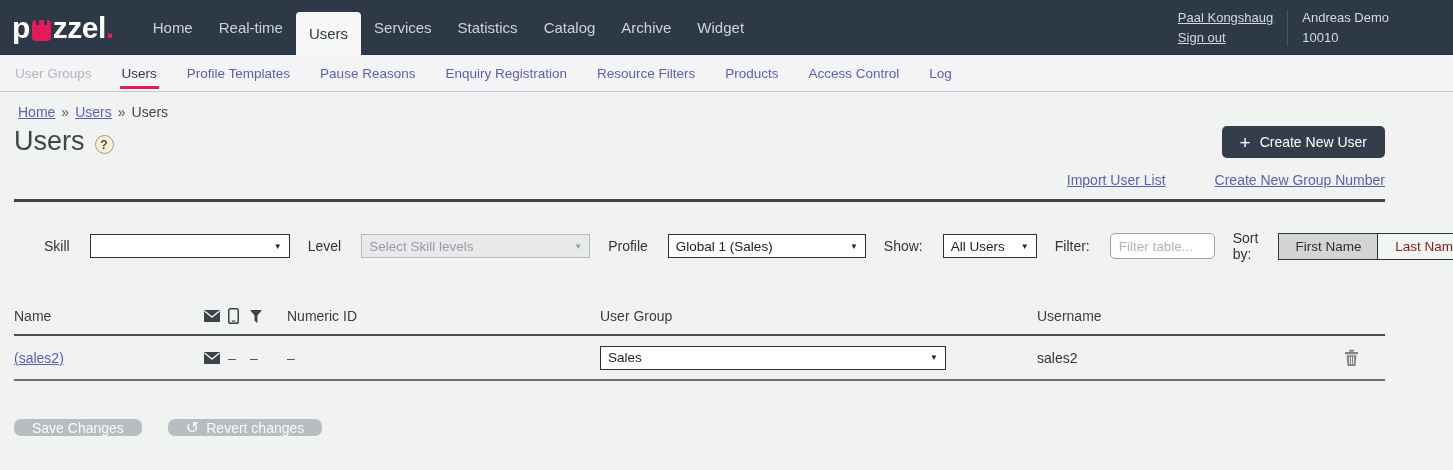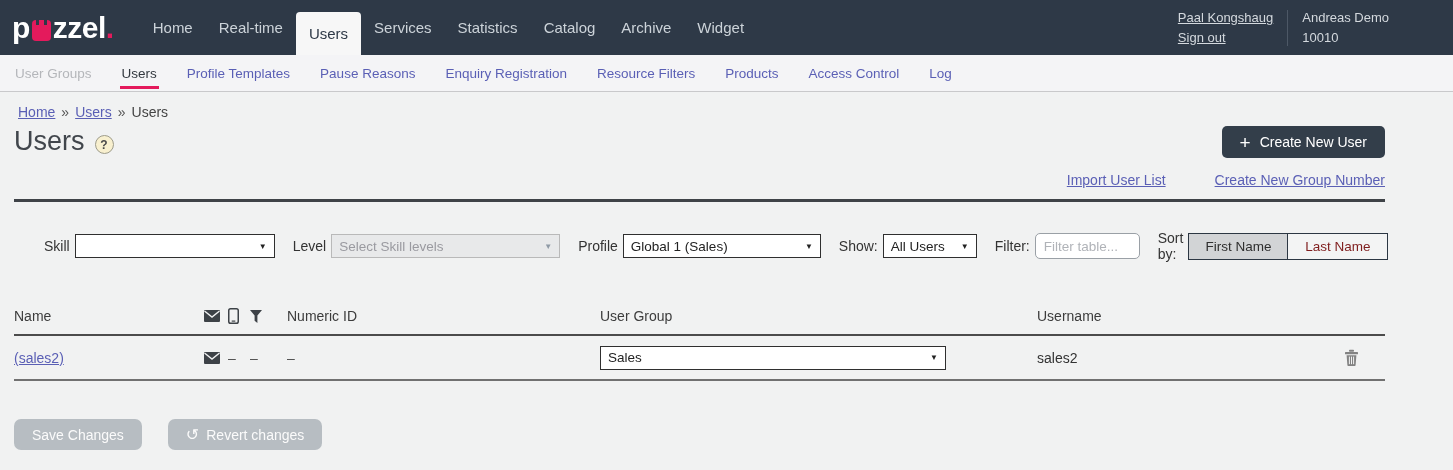--- a/index.html
+++ b/index.html
@@ -57,21 +57,21 @@
                 display:flex; align-items:center; cursor:pointer;
                 font-family:"Liberation Sans",sans-serif; }
   .plus-icon { font-size:19px; font-weight:400; margin-right:9px; line-height:1; }
   .links-row { display:flex; justify-content:flex-end; gap:32px; margin-top:14px;
                font-size:14px; }
   .links-row a { color:#5a5fb5; text-decoration:underline; cursor:pointer;margin-left:17px; }
   .dark-rule { height:3px; background:#3f4348; margin-top:11px; }
   
   .toolbar { display:flex; align-items:center; margin-top:28px; padding-left:30px;
              font-size:14px; gap:18px; }
-  .fgroup { display:flex; align-items:center; gap:5px; }
+  .fgroup { display:flex; align-items:center; gap:20px; }
   .sel { height:24px; border:1px solid #2f2f2f; background:#fff; display:flex;
          align-items:center; justify-content:space-between; padding:0 7px;
          font-size:13.5px; color:#222; cursor:pointer; }
   .sel .arrow { font-size:8px; color:#222; margin-left:6px; }
   .sel.disabled { background:#e8e9ea; border-color:#b9b9b9; color:#9a9aa0; cursor:default; }
   .sel.disabled .arrow { color:#8f9aa6; }
   .sel-skill { width:200px; } .sel-level { width:229px; } .sel-profile { width:198px; }
   .sel-show { width:94px; }
   .filter-input { width:105px; height:26px; border:1px solid #9aa0a6; border-radius:5px;
          padding:0 8px; font-size:13.5px; font-family:"Liberation Sans",sans-serif; }
@@ -89,21 +89,21 @@
               font-size:14px; color:#3c3c3c; }
   .tbl-row { height:45px; border-bottom:2px solid #717171; font-size:14px; }
   .tbl-row a { color:#5a5fb5; text-decoration:underline; cursor:pointer; }
   .dash { color:#555; }
   .sel-usergroup { width:346px; }
   .cell-username { display:flex; align-items:center; justify-content:space-between;
                    padding-right:26px; }
   .trash-btn { background:none; border:none; cursor:pointer; padding:0; line-height:0; }
   
   .footer { display:flex; gap:26px; margin-top:38px; }
-  .gray-btn { height:31px; background:#b7bdc2; color:#fbfbfb; border:none;
+  .gray-btn { height:17px; background:#b7bdc2; color:#fbfbfb; border:none;
               border-radius:7px; padding:0 18px; font-size:14px; display:flex;
               align-items:center; gap:7px; cursor:default;
               font-family:"Liberation Sans",sans-serif; }
   .revert-icon { font-size:16px; line-height:1; }
   .icon-cell svg { display:block; }
 </style>
 </head>
 <body>
 
 <div class="navbar">

